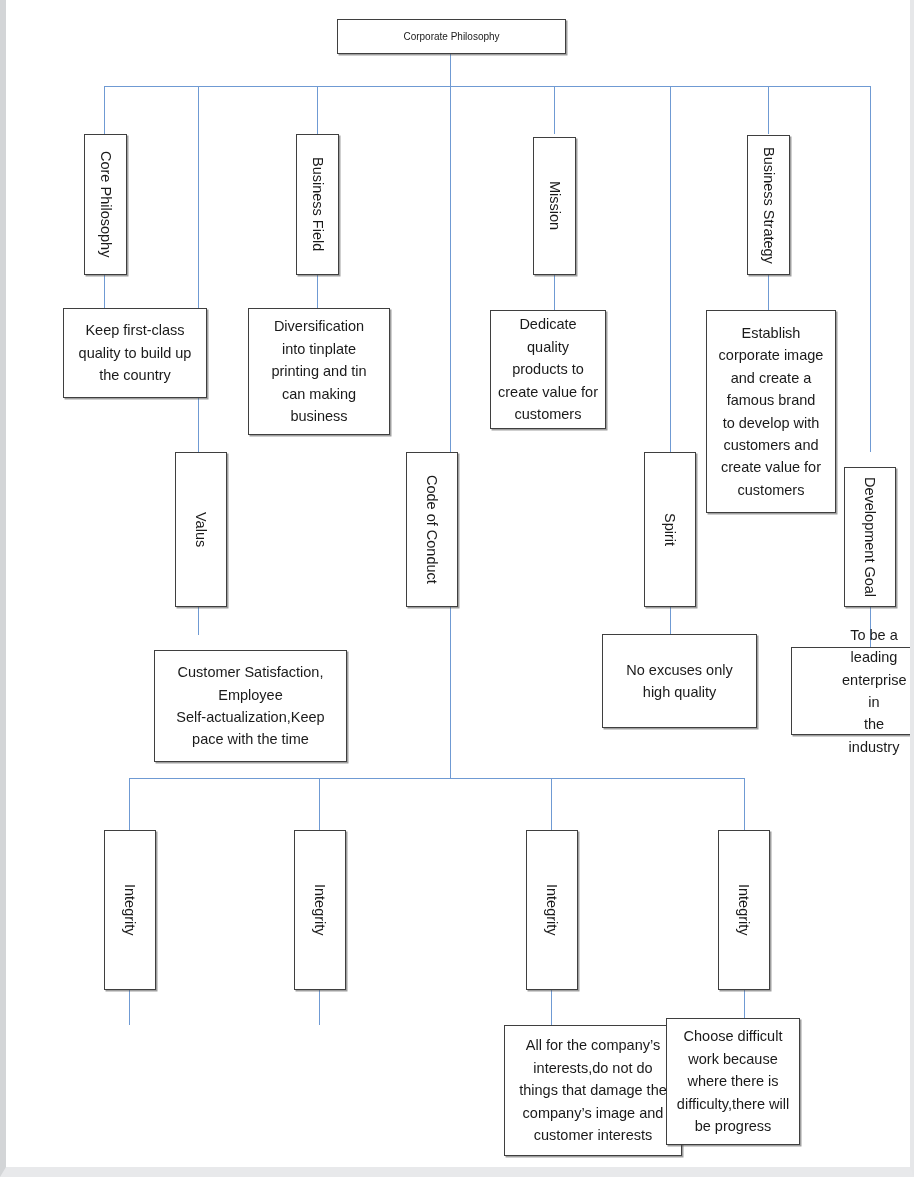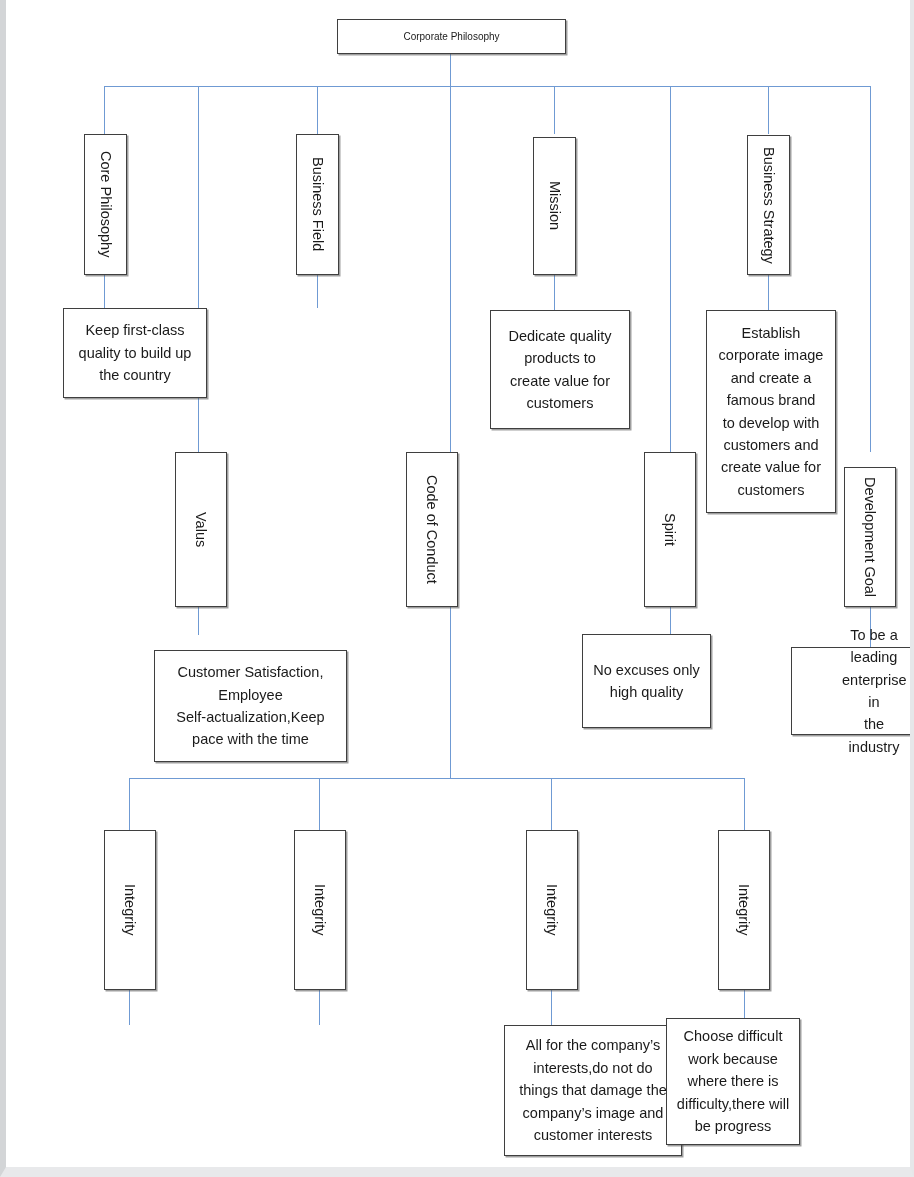--- a/index.html
+++ b/index.html
@@ -140,22 +140,29 @@
     <div class="node vert shadowed" style="left:741px; top:135px; width:43px; height:140px;">
       <span class="txt">Business Strategy</span>
     </div>
 
     <div class="node shadowed" style="left:17px; top:308px; width:144px; height:90px;margin-left:40px;">
       <span class="txt">Keep first-class
 quality to build up
 the country</span>
     </div>
 
-
-    <div class="node shadowed" style="left:484px; top:310px; width:140px; height:119px;">
+    <div class="node shadowed" style="left:242px; top:308px; width:142px; height:127px;">
+      <span class="txt">Diversification
+into tinplate
+printing and tin
+can making
+business</span>
+    </div>
+
+    <div class="node shadowed" style="left:484px; top:310px; width:116px; height:119px;">
       <span class="txt">Dedicate quality
 products to
 create value for
 customers</span>
     </div>
 
     <div class="node shadowed" style="left:700px; top:310px; width:130px; height:203px;">
       <span class="txt">Establish
 corporate image
 and create a
@@ -182,21 +189,21 @@
       <span class="txt">Development Goal</span>
     </div>
 
     <div class="node shadowed" style="left:100px; top:650px; width:193px; height:112px;margin-left:48px;">
       <span class="txt">Customer Satisfaction,
 Employee
 Self-actualization,Keep
 pace with the time</span>
     </div>
 
-    <div class="node shadowed" style="left:576px; top:634px; width:129px; height:94px;">
+    <div class="node shadowed" style="left:596px; top:634px; width:155px; height:94px;">
       <span class="txt">No excuses only
 high quality</span>
     </div>
 
     <div class="node shadowed" style="left:785px; top:647px; width:122px; height:88px;padding-left:44px;">
       <span class="txt">To be a leading
 enterprise in
 the industry</span>
     </div>
 

